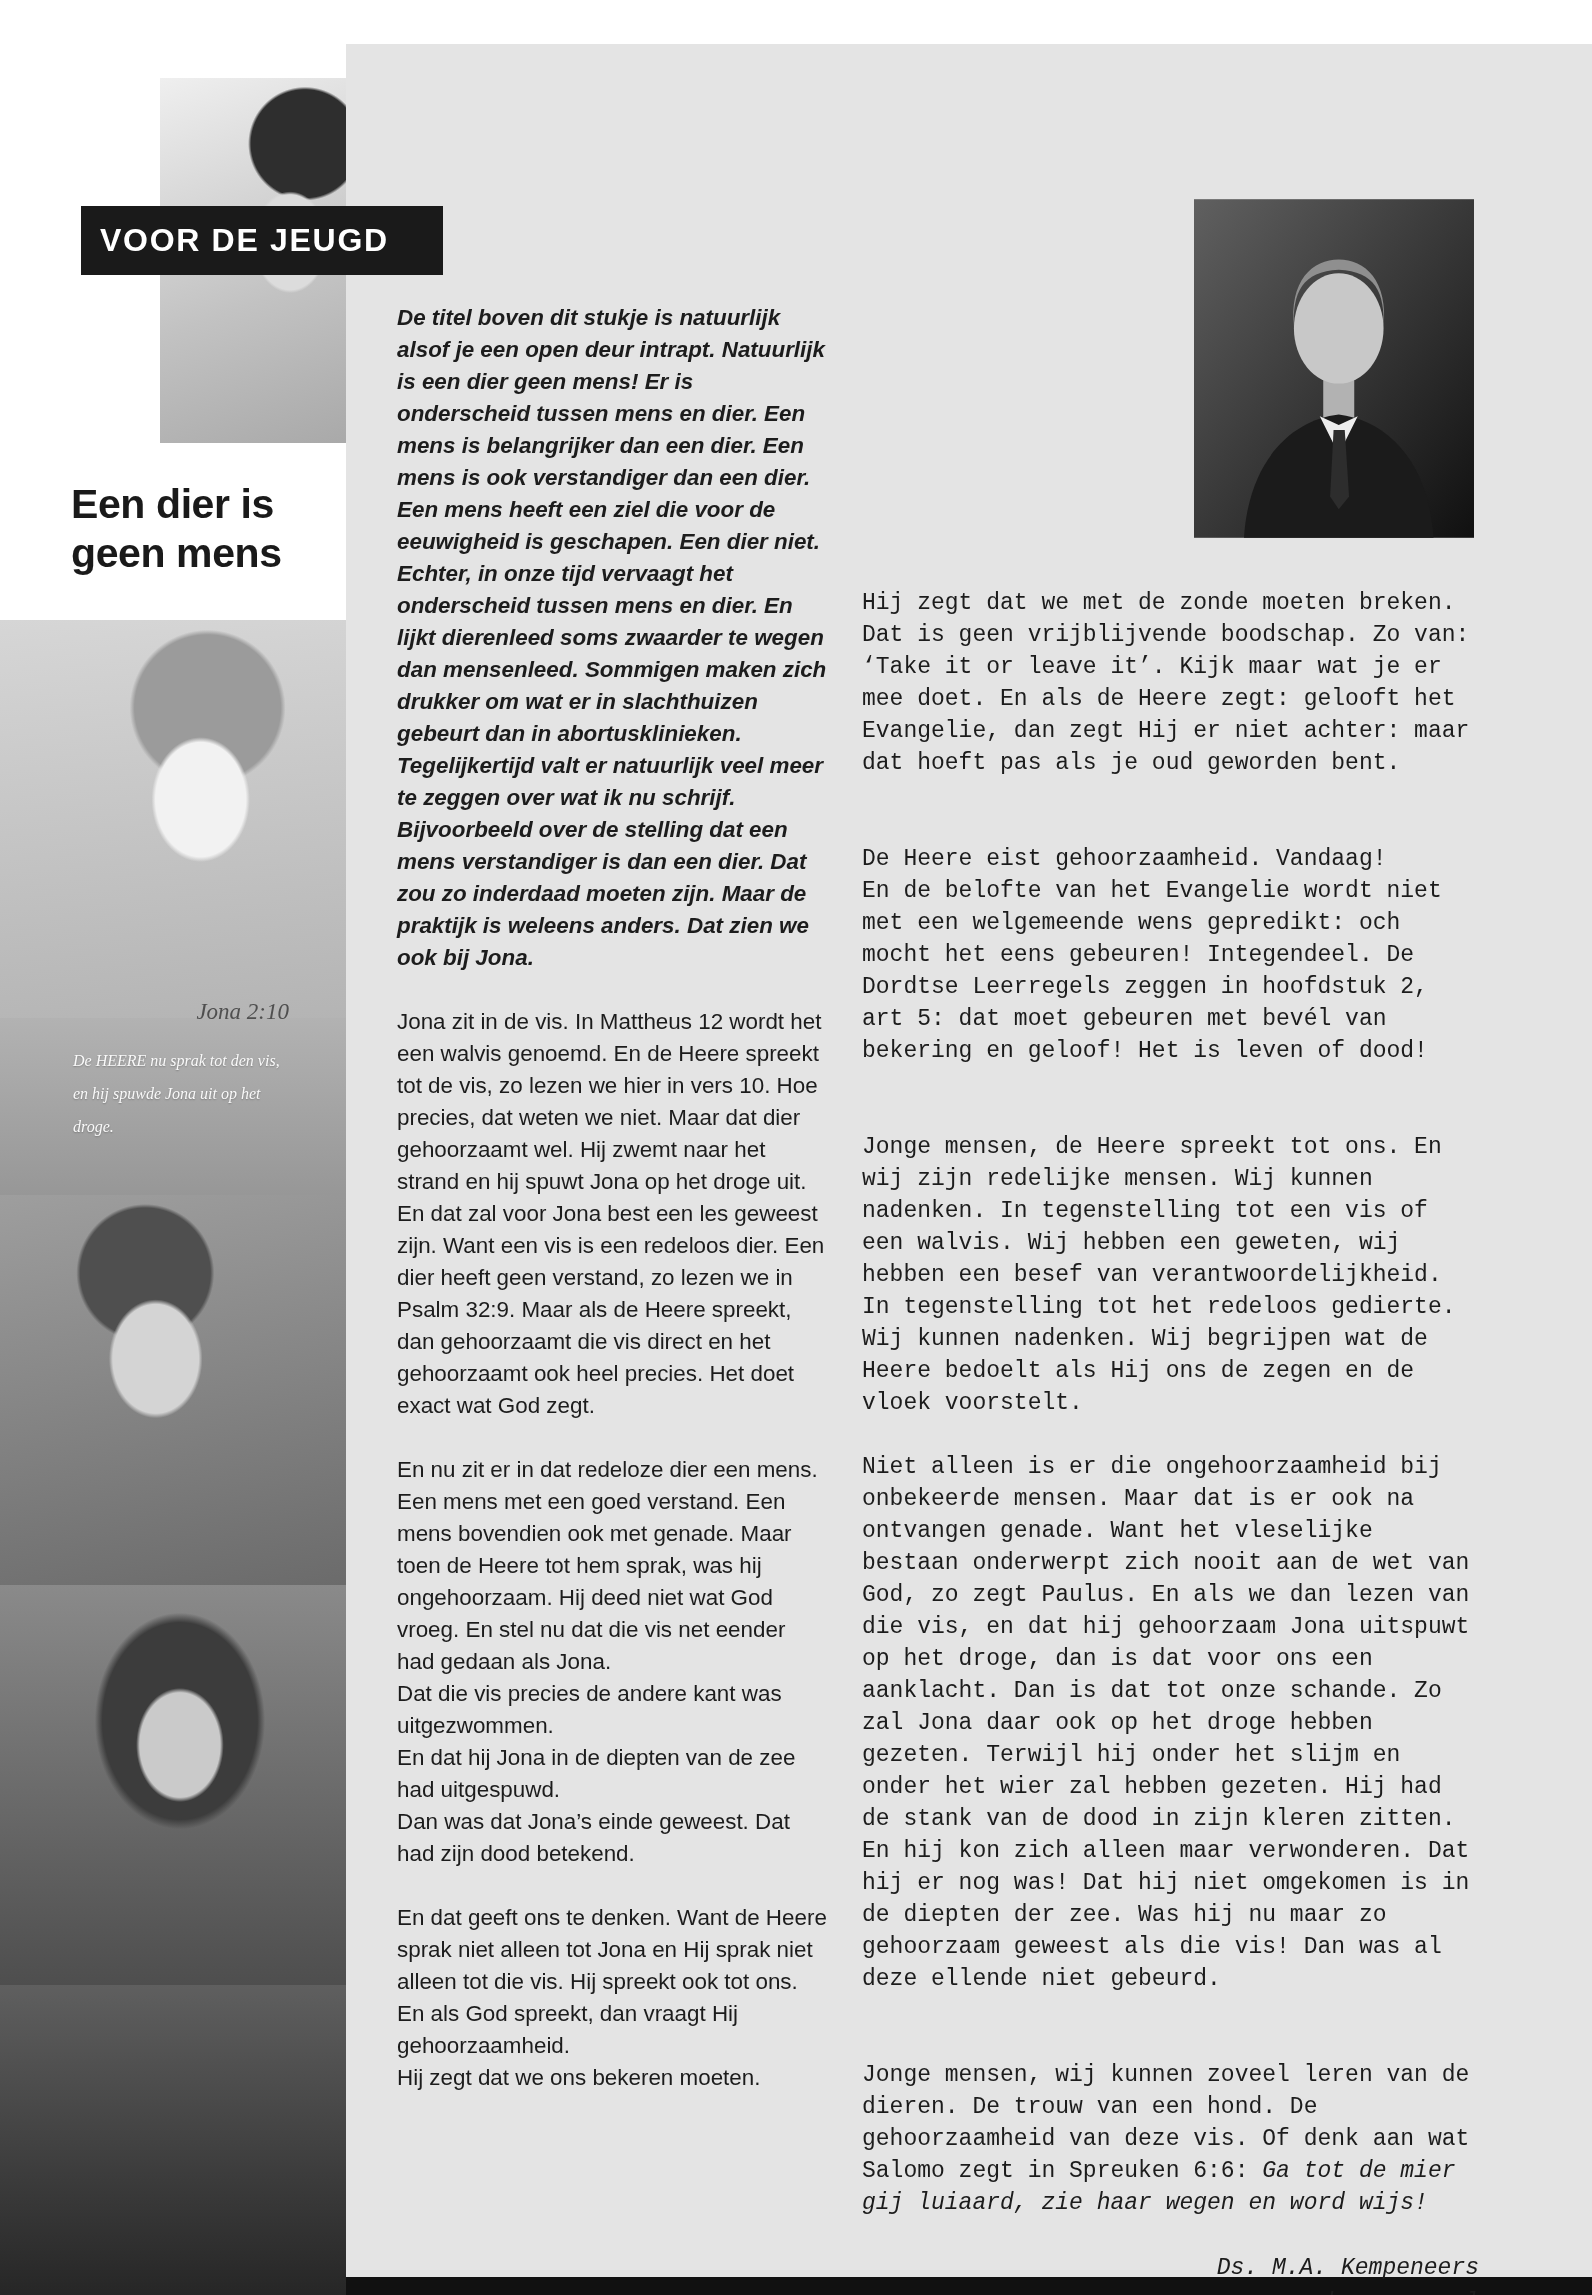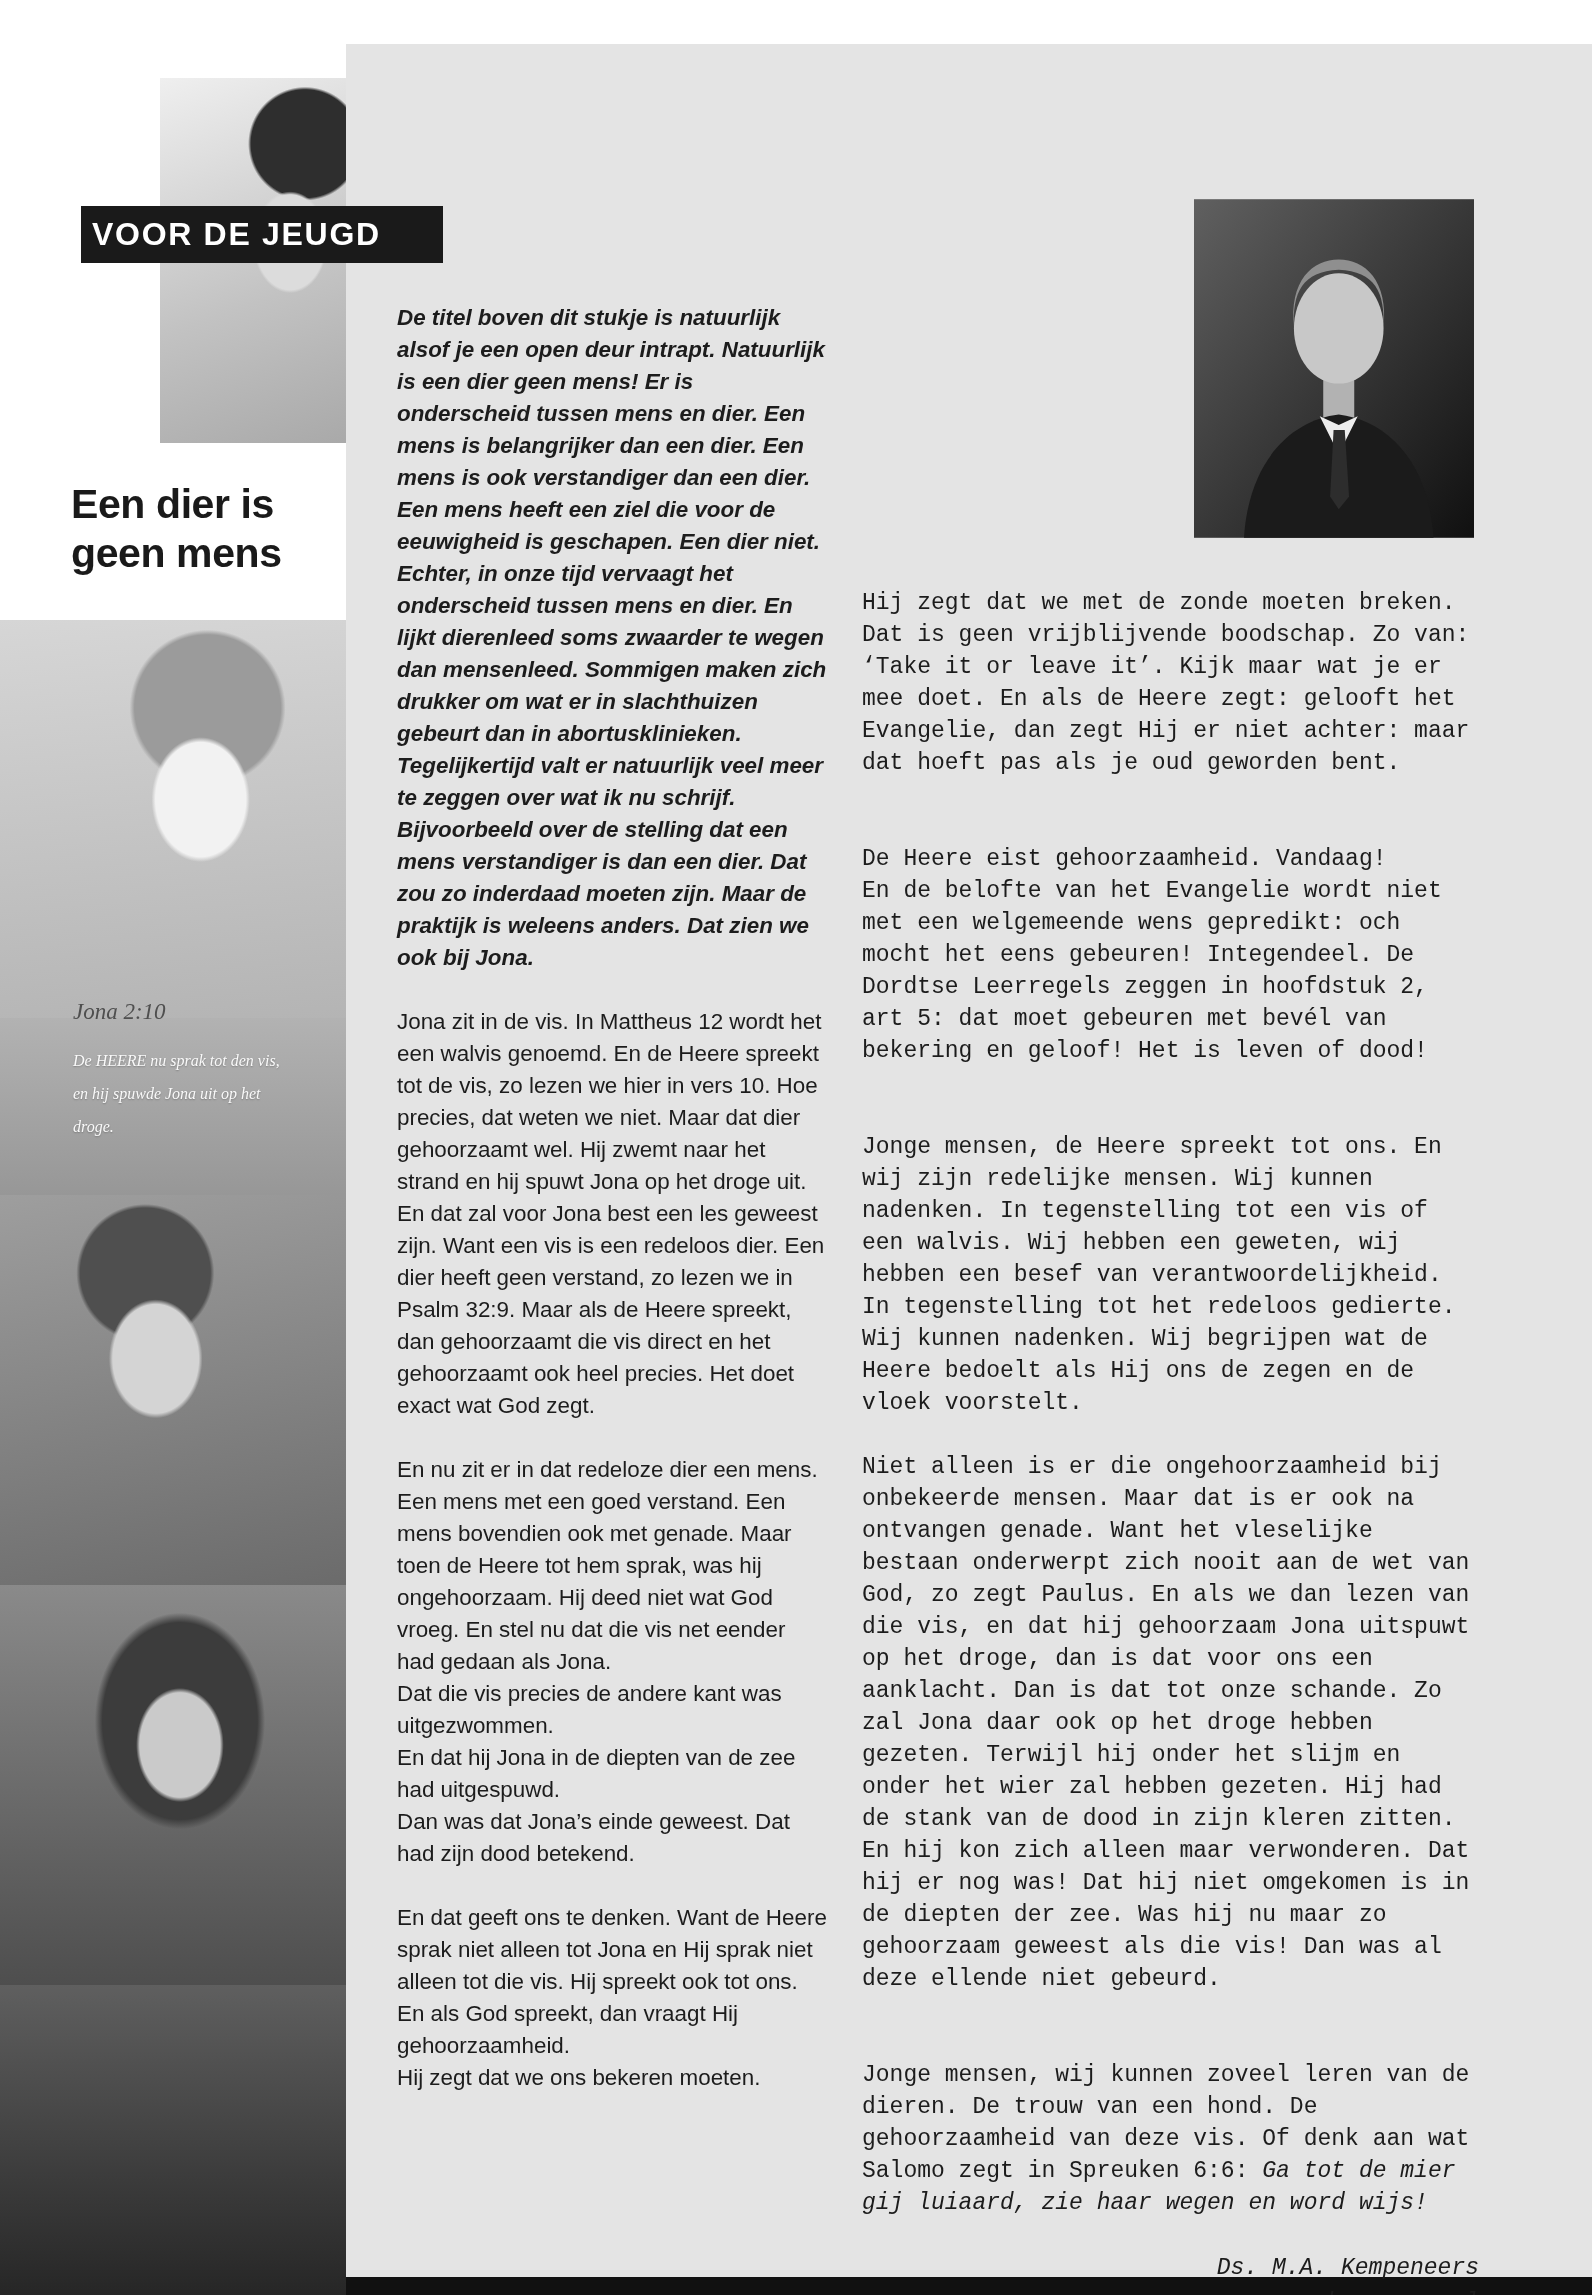--- a/index.html
+++ b/index.html
@@ -35,34 +35,34 @@
   .pE { left:0; top:1585px; width:346px; height:400px;
     background:
       radial-gradient(ellipse 73px 95px at 52% 40%, #cacaca 0 55%, transparent 60%),
       radial-gradient(ellipse 129px 164px at 52% 34%, #3c3c3c 0 60%, transparent 66%),
       linear-gradient(180deg, #8a8a8a, #4e4e4e); }
   .pF { left:0; top:1985px; width:346px; height:311px;
     background: linear-gradient(180deg, #5f5f5f, #262626); }
 
   
   .section-bar {
-    position:absolute; left:81px; top:206px; width:362px; height:57px;
+    position:absolute; left:81px; top:206px; width:362px; height:69px;
     background:#1a1a1a; color:#ffffff; display:flex; align-items:center;
-    padding-left:11px; z-index:5;
+    padding-left:19px; z-index:5;
   }
   .section-bar span { font-size:32px; font-weight:bold; letter-spacing:1.7px; }
 
   
   .title { position:absolute; left:71px; top:480px; z-index:5; }
   .title div { font-size:41px; font-weight:bold; line-height:49px; color:#1a1a1a; letter-spacing:-0.4px; }
 
   
   .scripture { position:absolute; left:73px; top:999px; width:216px; z-index:5;
     font-family:"Liberation Serif", serif; font-style:italic; }
-  .scripture-ref { color:#4f4f4f; font-size:23px; margin-bottom:19px; }
+  .scripture-ref { color:#4f4f4f; font-size:23px; margin-bottom:19px;text-align:right; }
   .scripture-quote { color:#fafafa; font-size:16px; line-height:33px; width:207px;
     text-shadow:0 0.9px 1.7px rgba(0,0,0,0.25); }
 
   
   .col-middle { position:absolute; left:397px; top:302px; width:431px; z-index:3;
     font-size:22.4px; line-height:32px; }
   .col-right  { position:absolute; left:862px; top:587px; width:617px; z-index:3;
     font-size:23px; line-height:32px;font-family:Liberation Mono, monospace; }
   .intro { font-weight:bold; font-style:italic; margin-bottom:32px; white-space:pre-line; }
   .body-p { margin-bottom:32px; white-space:pre-line; }

